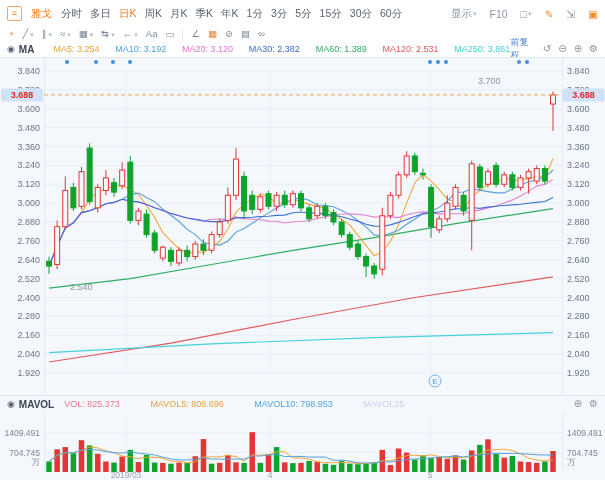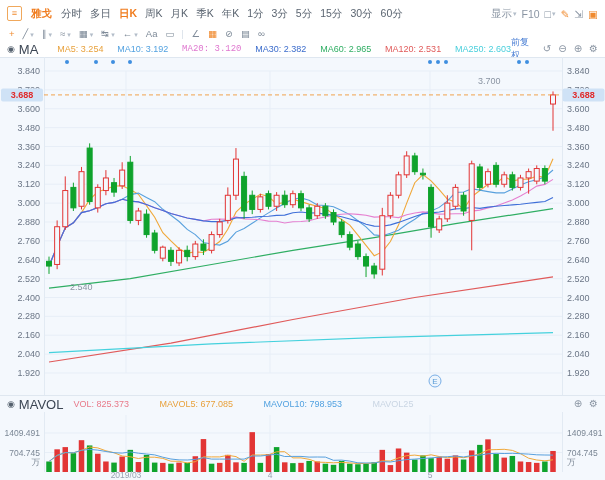--- a/index.html
+++ b/index.html
@@ -1,36 +1,36 @@
 <!DOCTYPE html>
 <html><head>
 <meta charset="utf-8">
 <style>
   html,body{margin:0;padding:0;}
   body{width:605px;height:480px;position:relative;overflow:hidden;background:#fff;
        font-family:"Liberation Sans","DejaVu Sans",sans-serif;-webkit-user-select:none;user-select:none;}
   
   .tb1{display:flex;align-items:center;height:27px;padding:0 7px;font-size:10.5px;color:#5a6470;gap:9px;background:#fff;box-sizing:border-box;}
   .menu-ic{color:#f08a2e;border:1px solid #f0a85c;border-radius:2px;width:13px;height:13px;line-height:12px;text-align:center;font-size:9px;flex:none;}
-  .stock{color:#f07c1e;font-weight:bold;}
+  .stock{color:#f07c1e;font-weight:normal;}
   .tab{white-space:nowrap;cursor:default;}
-  .tab.active{color:#f07c1e;font-weight:bold;}
-  .tb1-right{margin-left:auto;display:flex;align-items:center;gap:5px;color:#8a95a3;}
+  .tab.active{color:#f07c1e;font-weight:normal;}
+  .tb1-right{margin-left:auto;display:flex;align-items:center;gap:13px;color:#8a95a3;}
   .caret{font-size:7px;color:#b3bdc9;margin-left:1px;}
   .orange{color:#f08a2e;}
   .dd{display:inline-flex;align-items:center;}
   
   .tb2{display:flex;align-items:center;height:14px;padding:0 9px;font-size:9.5px;color:#7f8b99;gap:8px;background:#fff;box-sizing:border-box;}
   .dtool{display:inline-flex;align-items:center;gap:1px;line-height:1;}
   .dtool.accent{color:#f08a2e;}
   .tdivider{width:1px;height:9px;background:#dfe5ec;}
   
   .tb3{display:flex;align-items:center;height:16px;padding:0 7px;font-size:9px;background:#fff;color:#5a6470;box-sizing:border-box;}
   .dot-ic{color:#55616e;font-size:9px;margin-right:4px;}
-  .ind-label{font-weight:normal;color:#3c4654;margin-right:10px;font-size:13px;}
+  .ind-label{font-weight:bold;color:#3c4654;margin-right:10px;font-size:10px;}
   #ma-items{display:flex;justify-content:space-between;width:465px;padding-left:9px;}
   .tb3-right{margin-left:auto;display:flex;gap:7px;align-items:center;color:#8a95a3;}
   .adj{color:#4a7fd4;}
   .ic{font-size:10px;line-height:1;}
   
   .vol-bar{position:absolute;top:395px;left:0;right:0;height:17px;display:flex;align-items:center;
            padding:0 7px;font-size:9px;background:#f4f8fd;border-top:1px solid #dfe7f0;z-index:2;box-sizing:border-box;color:#5a6470;}
   #vol-items{display:flex;justify-content:space-between;width:340px;}
   
   #chart-svg{position:absolute;top:57px;left:0;font-family:"Liberation Sans","DejaVu Sans",sans-serif;}
@@ -123,25 +123,25 @@
       <span>∞</span>
     </span>
   </div>
 
 <div class="tb3">
   <span class="dot-ic">◉</span>
   <span class="ind-label">MA</span>
   <span id="ma-items">
       <span style="color: rgb(232, 161, 60);">MA5: 3.254</span>
       <span style="color: rgb(83, 162, 224);">MA10: 3.192</span>
-      <span style="color: rgb(223, 119, 207); font-family: Liberation Mono, monospace;">MA20: 3.120</span>
+      <span style="color: rgb(223, 119, 207);">MA20: 3.120</span>
       <span style="color: rgb(59, 108, 204);">MA30: 2.382</span>
-      <span style="color: rgb(47, 174, 99);">MA60: 2.965</span>
+      <span style="color: rgb(47, 174, 99);">MA60: 1.389</span>
       <span style="color: rgb(224, 90, 90);">MA120: 2.531</span>
-      <span style="color: rgb(73, 207, 220);">MA250: 2.603</span>
+      <span style="color: rgb(73, 207, 220);">MA250: 3.861</span>
     </span>
   <span class="tb3-right">
     <span class="adj">前复权</span>
     <span class="ic">↺</span>
     <span class="ic">⊖</span>
     <span class="ic">⊕</span>
     <span class="ic">⚙</span>
   </span>
 </div>
 
@@ -454,21 +454,21 @@
       <text x="270" y="421" text-anchor="middle">4</text>
       <text x="430" y="421" text-anchor="middle">5</text>
     </g>
   </svg>
 
 <div class="vol-bar">
   <span class="dot-ic">◉</span>
   <span class="ind-label">MAVOL</span>
   <span id="vol-items">
       <span style="color: rgb(232, 122, 138);">VOL: 825.373</span>
-      <span style="color: rgb(232, 161, 60);">MAVOL5: 677.085</span>
+      <span style="color: rgb(232, 161, 60);">MAVOL5: 806.696</span>
       <span style="color: rgb(83, 162, 224); text-align: center;">MAVOL10: 798.953</span>
       <span style="color: rgb(201, 213, 227);">MAVOL25</span>
     </span>
   <span class="tb3-right">
     <span class="ic">⊕</span>
     <span class="ic">⚙</span>
   </span>
 </div>
 
 </body></html>

